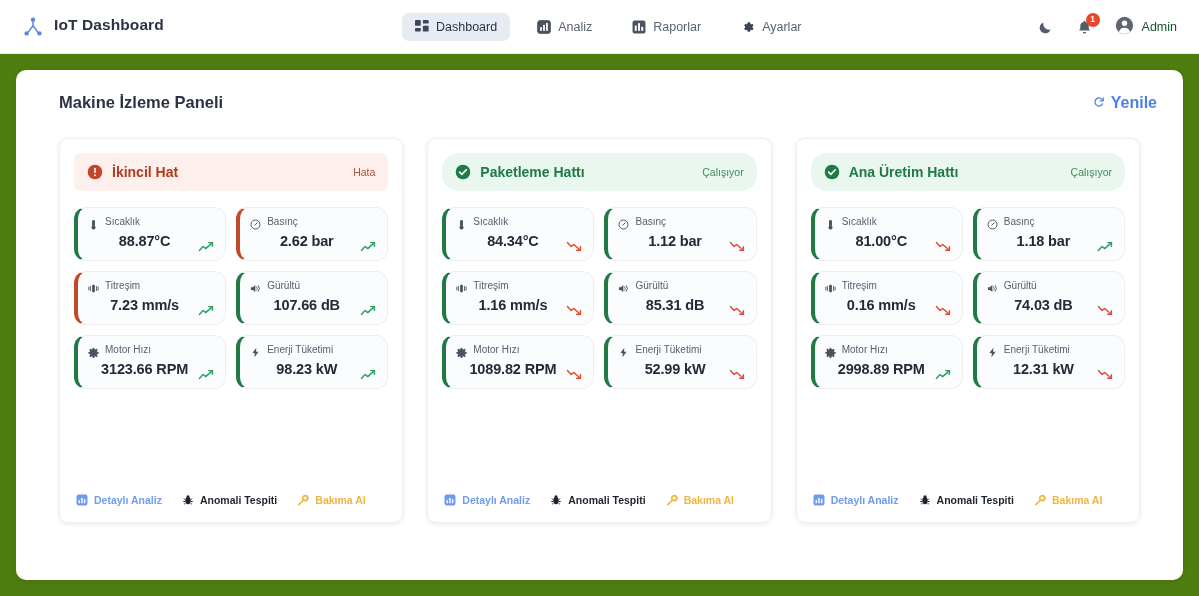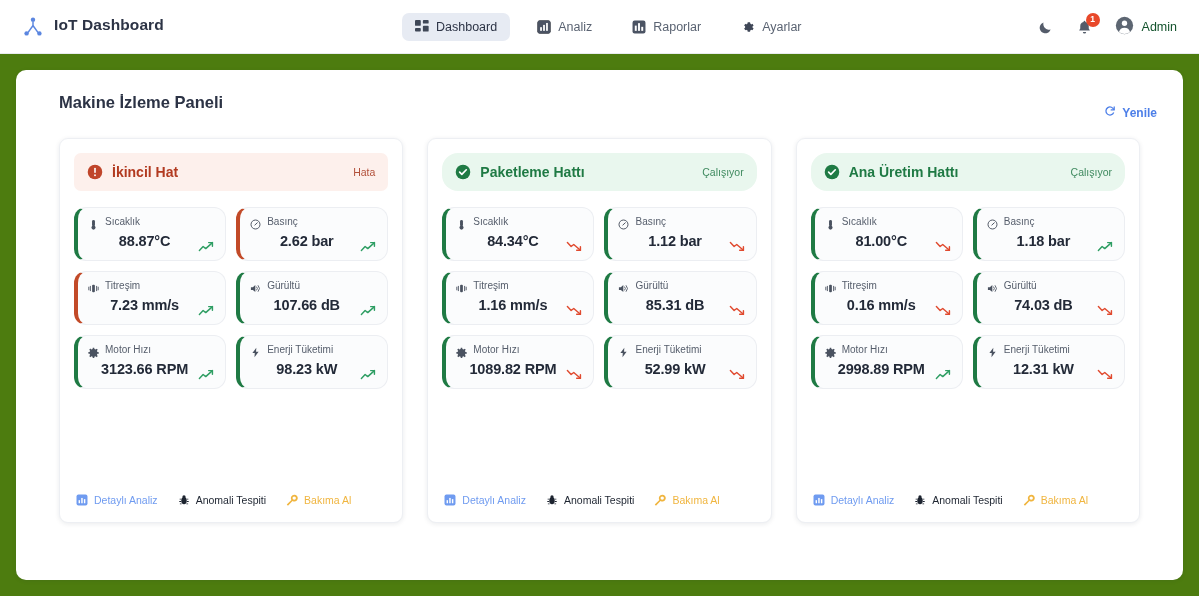--- a/index.html
+++ b/index.html
@@ -74,23 +74,23 @@
     font-size: 16.5px; font-weight: bold; color: #2c3345;
     margin: 3px 0 0 19px;
   }
   .chip {
     display: inline-flex; align-items: center; gap: 7px;
     background: #eef0f4; border-radius: 6px;
     padding: 6px 12px; margin: 11px 0 0 19px;
     font-size: 11.5px; color: #454c5b; cursor: pointer;
   }
   .refresh {
-    position: absolute; right: 26px; top: 35px;
+    position: absolute; right: 26px; top: 24px;
     display: flex; align-items: center; gap: 6px;
-    font-size: 12px; font-weight: bold; color: #4d7fe8; cursor: pointer;
+    font-size: 16px; font-weight: bold; color: #4d7fe8; cursor: pointer;
   }
 
   
   .grid {
     display: grid;
     grid-template-columns: repeat(3, 1fr);
     gap: 24px;
     margin: 26px 19px 0 19px;
     text-align: center;
   }
@@ -147,21 +147,21 @@
     width: 17px; height: 11px; display: block;
   }
 
   .card-foot {
     margin-top: auto;
     display: flex; align-items: center; gap: 20px;
     padding: 0 2px 2px 2px;
   }
   .act {
     display: flex; align-items: center; gap: 6px;
-    font-size: 10.5px; font-weight: normal; cursor: pointer; white-space: nowrap;
+    font-size: 10.5px; font-weight: bold; cursor: pointer; white-space: nowrap;
   }
   .act.analiz { color: #6f9bf0; }
   .act.anomali { color: #1d2430; }
   .act.bakim { color: #f0b53f; }
   .act-ico { width: 12px; height: 12px; display: block; flex: 0 0 12px; }
 </style>
 </head>
 <body>
 
 <div class="topnav">

